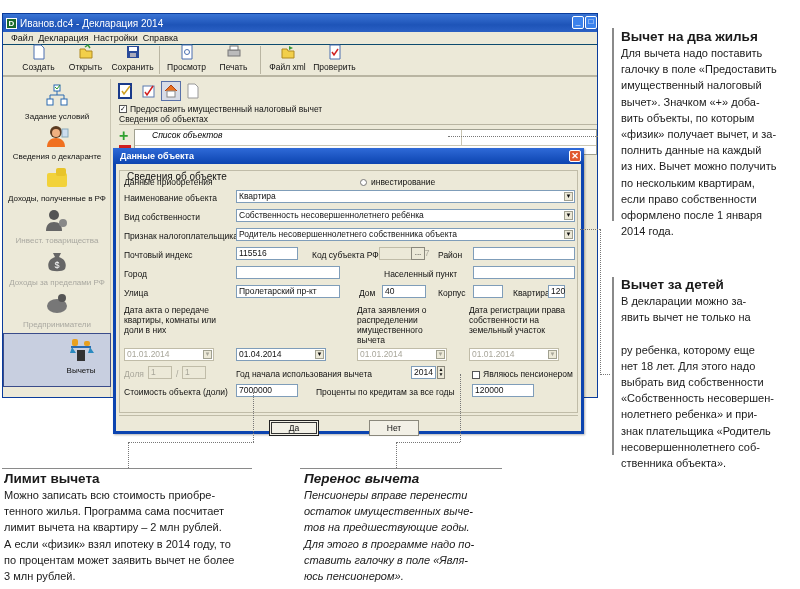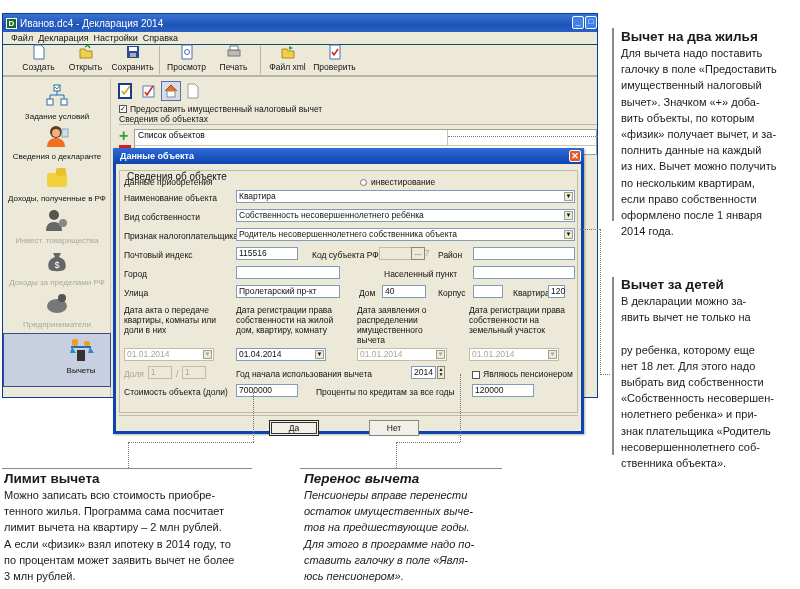--- a/index.html
+++ b/index.html
@@ -34,21 +34,21 @@
   .content-tabs { position: absolute; left: 4px; top: 2px; display: flex; gap: 2px; }
   .ctab { width: 20px; height: 20px; border: 1px solid transparent; display: flex; align-items: center; justify-content: center; }
   .ctab.active { border-color: #5870a8; background: #d8dce6; }
   .chk-row { position: absolute; left: 6px; top: 25px; font-size: 8.5px; color: #111; display: flex; align-items: center; }
   .chk { width: 8px; height: 8px; border: 1px solid #555; background: #fff; font-size: 7px; line-height: 6px; text-align: center; margin-right: 3px; }
   .grp-label { position: absolute; left: 6px; top: 35px; font-size: 8.5px; color: #111; }
   .grp-line { position: absolute; left: 6px; right: 0; top: 45px; height: 1px; background: #b9b5a2; }
   .plus-btn { position: absolute; left: 6px; top: 50px; color: #2ea02e; font-size: 16px; font-weight: bold; line-height: 14px; }
   .minus-btn { position: absolute; left: 6px; top: 66px; width: 12px; height: 4px; background: #d02020; }
   .obj-list { position: absolute; left: 21px; top: 50px; right: 0; height: 26px; background: #fff; border: 1px solid #a0a090; }
-  .obj-head { height: 16px; border-bottom: 1px solid #c9c5b2; font-size: 8.5px; padding-left: 3px; display: flex; }
+  .obj-head { height: 16px; border-bottom: 1px solid #c9c5b2; font-size: 8.5px; padding-left: 17px; display: flex; font-style: italic; }
   .obj-head .c1 { width: 310px; border-right: 1px solid #c9c5b2; }
   .obj-row { font-size: 8.5px; padding-left: 3px; line-height: 12px; color: #111; }
 
   
   .dialog { position: absolute; left: 113px; top: 148px; width: 471px; height: 286px; background: #ece9d8; border: 3px solid #0c44b0; border-top: none; box-shadow: 1px 1px 2px rgba(0,0,0,0.3); }
   .dlg-title { position: absolute; left: -3px; right: -3px; top: 0; height: 16px; background: linear-gradient(#2f6ad8, #0c44b0); color: #fff; font-size: 9px; font-weight: bold; padding-left: 7px; line-height: 16px; }
   .dlg-close { position: absolute; right: 3px; top: 2px; width: 12px; height: 12px; background: #e05a30; border: 1px solid #fff; border-radius: 2px; color: #fff; font-size: 9px; line-height: 10px; text-align: center; font-weight: bold; }
 
   .dlg-body { position: absolute; left: 0; right: 0; top: 16px; bottom: 0; font-size: 8.5px; color: #111; }
   .fieldset { position: absolute; left: 3px; right: 3px; top: 6px; height: 243px; border: 1px solid #c0bca8; }
@@ -296,21 +296,20 @@
     <span class="lbl" style="left:8px;top:124px;">Улица</span>
     <div class="input" style="left:120px;top:121px;width:104px;">Пролетарский пр-кт</div>
     <span class="lbl" style="left:243px;top:124px;">Дом</span>
     <div class="input" style="left:266px;top:121px;width:44px;">40</div>
     <span class="lbl" style="left:322px;top:124px;">Корпус</span>
     <div class="input" style="left:357px;top:121px;width:30px;"></div>
     <span class="lbl" style="left:397px;top:124px;">Квартира</span>
     <div class="input" style="left:432px;top:121px;width:17px;">120</div>
 
     <span class="lbl wrap" style="left:8px;top:141px;width:100px;">Дата акта о передаче квартиры, комнаты или доли в них</span>
-    <span class="lbl wrap" style="left:120px;top:141px;width:110px;">Дата регистрации права собственности на жилой дом, квартиру, комнату</span>
     <span class="lbl wrap" style="left:241px;top:141px;width:80px;">Дата заявления о распределении имущественного вычета</span>
     <span class="lbl wrap" style="left:353px;top:141px;width:100px;">Дата регистрации права собственности на земельный участок</span>
 
     <div class="select dim" style="left:8px;top:184px;width:90px;"><span>01.01.2014</span><span class="dd">▼</span></div>
     <div class="select" style="left:120px;top:184px;width:90px;"><span>01.04.2014</span><span class="dd">▼</span></div>
     <div class="select dim" style="left:241px;top:184px;width:90px;"><span>01.01.2014</span><span class="dd">▼</span></div>
     <div class="select dim" style="left:353px;top:184px;width:90px;"><span>01.01.2014</span><span class="dd">▼</span></div>
 
     <span class="lbl dim" style="left:8px;top:205px;">Доля</span>
     <div class="input dim" style="left:32px;top:202px;width:24px;">1</div>

